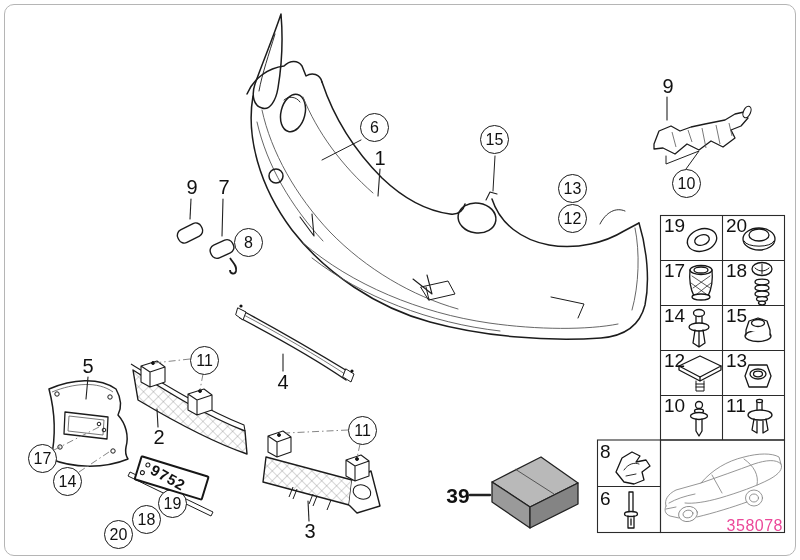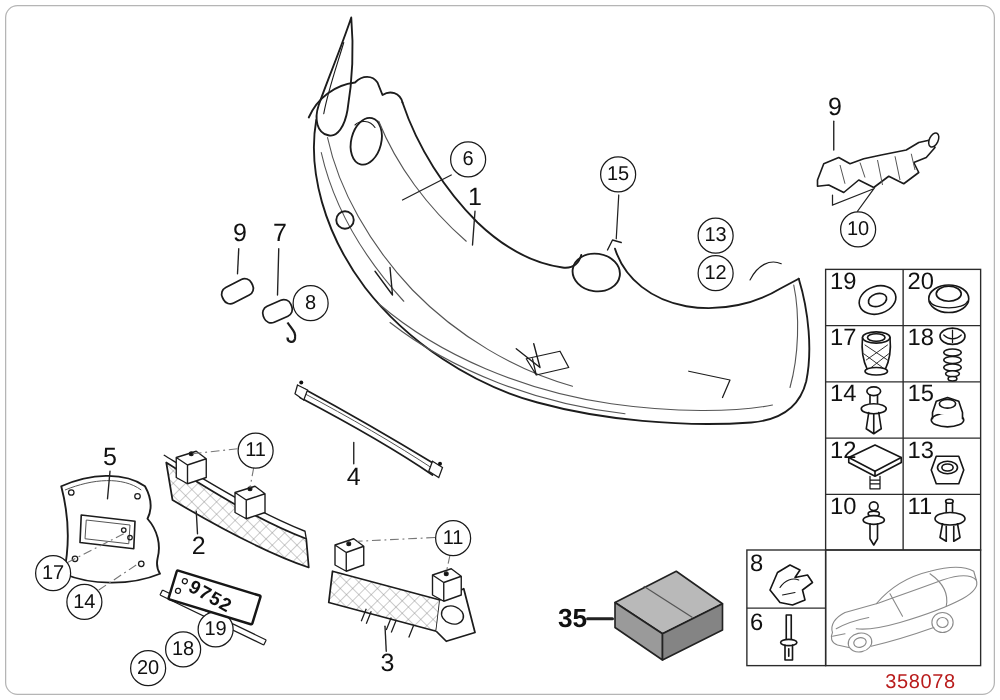--- a/index.html
+++ b/index.html
@@ -7,22 +7,22 @@
          font-family:"Liberation Sans",sans-serif;color:#111;}
   .frame{position:absolute;left:4px;top:4px;right:4px;bottom:4px;
          border:1.5px solid #b5b5b5;border-radius:10px;pointer-events:none;}
   svg{position:absolute;left:0;top:0;}
   .co{position:absolute;width:29px;height:29px;border:1.6px solid #1a1a1a;border-radius:50%;
       background:#fff;display:flex;align-items:center;justify-content:center;
       font-size:16px;line-height:1;box-sizing:border-box;}
   .pl{position:absolute;transform:translate(-50%,-50%);font-size:20px;line-height:1;}
   .pl.bold{font-weight:bold;font-size:21px;}
   .cn{position:absolute;font-size:19px;line-height:1;}
-  .doc{position:absolute;left:690px;top:537px;width:93px;text-align:center;
-       font-size:16px;color:#b91c1c;letter-spacing:0.5px;}
+  .doc{position:absolute;left:690px;top:517px;width:93px;text-align:right;
+       font-size:16px;color:#ec4899;letter-spacing:0.5px;}
   .plate{position:absolute;left:141px;top:455px;width:72px;height:26px;
          border:2px solid #161616;border-radius:2px;background:#fff;
          transform:rotate(17deg);transform-origin:0 0;box-sizing:border-box;}
   .plate .ptext{position:absolute;left:12px;top:3px;font-size:15px;font-weight:bold;
          letter-spacing:1px;transform:rotate(12deg);}
   .hole{position:absolute;width:5px;height:5px;border:1.2px solid #161616;border-radius:50%;
         box-sizing:border-box;}
 </style>
 </head>
 <body>
@@ -267,21 +267,21 @@
   <div class="co" style="left:104px;top:520px;">20</div>
 
   <div class="pl" style="left:380px;top:158px;">1</div>
   <div class="pl" style="left:668px;top:86px;">9</div>
   <div class="pl" style="left:192px;top:187px;">9</div>
   <div class="pl" style="left:224px;top:187px;">7</div>
   <div class="pl" style="left:88px;top:366px;">5</div>
   <div class="pl" style="left:159px;top:437px;">2</div>
   <div class="pl" style="left:283px;top:382px;">4</div>
   <div class="pl" style="left:310px;top:531px;">3</div>
-  <div class="pl bold" style="left:458px;top:495px;">35</div>
+  <div class="pl bold" style="left:458px;top:495px;">39</div>
 
   <div class="cn" style="left:664px;top:216px;">19</div>
   <div class="cn" style="left:726px;top:216px;">20</div>
   <div class="cn" style="left:664px;top:261px;">17</div>
   <div class="cn" style="left:726px;top:261px;">18</div>
   <div class="cn" style="left:664px;top:306px;">14</div>
   <div class="cn" style="left:726px;top:306px;">15</div>
   <div class="cn" style="left:664px;top:351px;">12</div>
   <div class="cn" style="left:726px;top:351px;">13</div>
   <div class="cn" style="left:664px;top:396px;">10</div>

